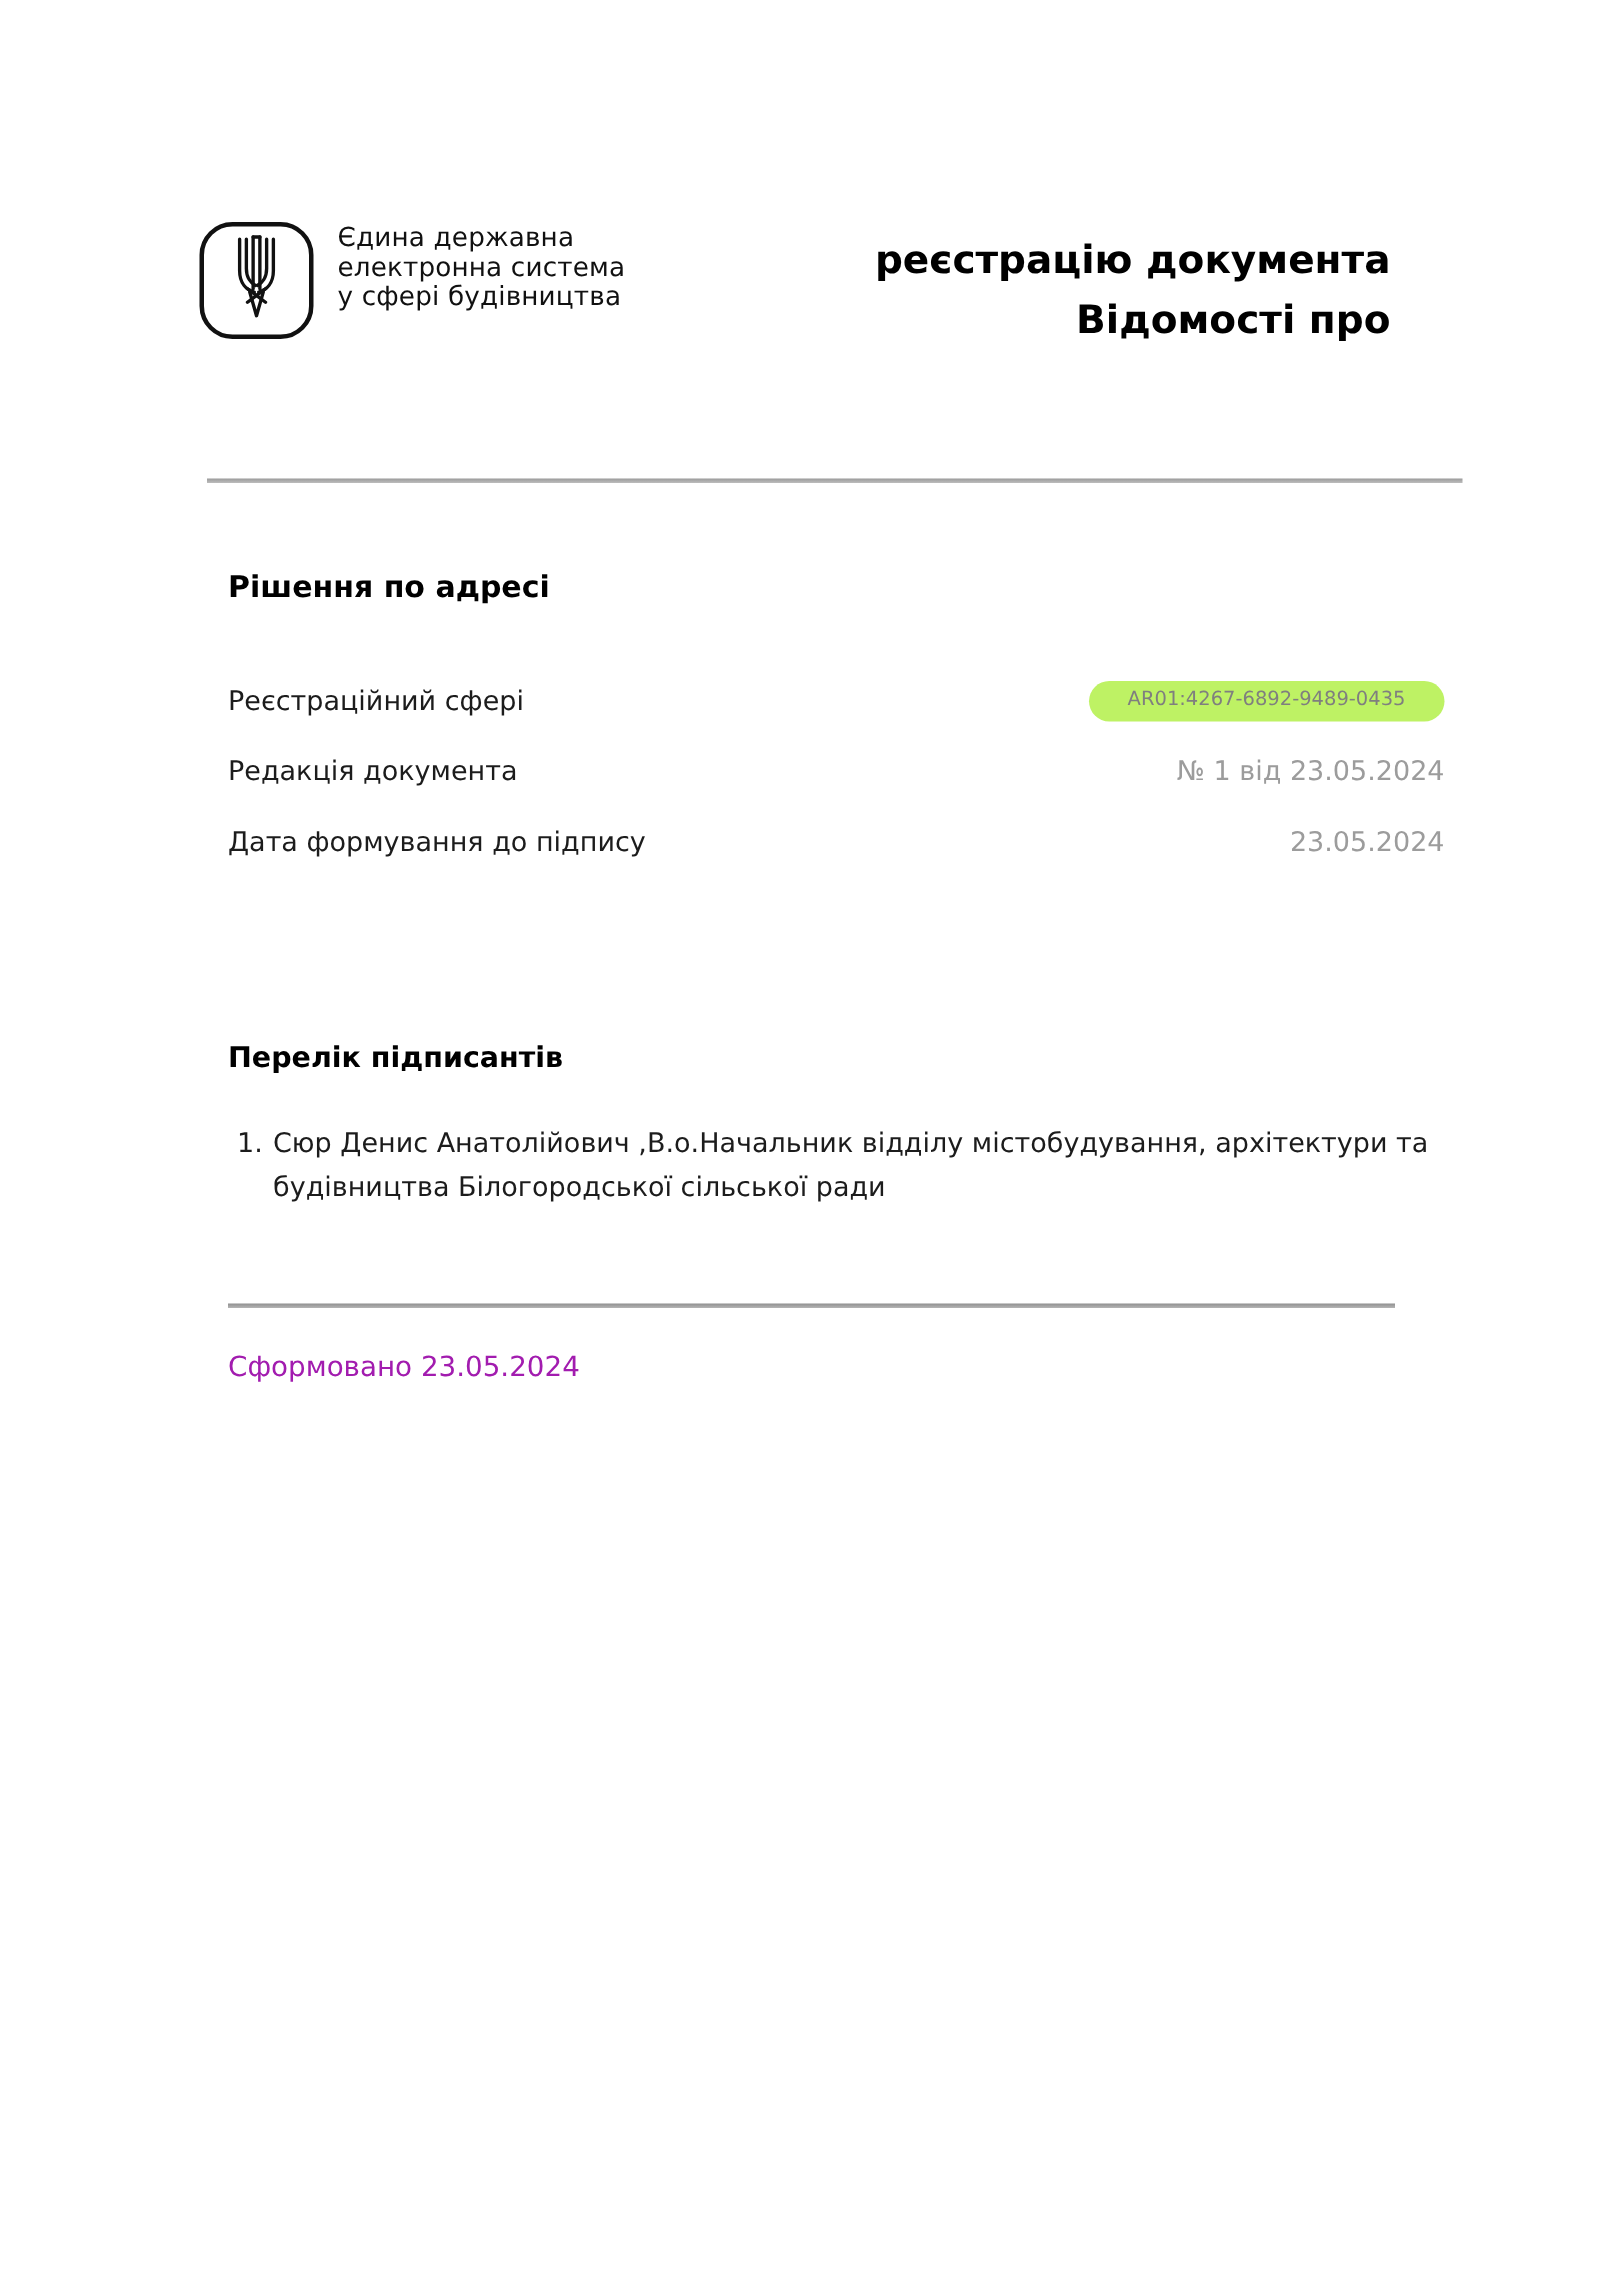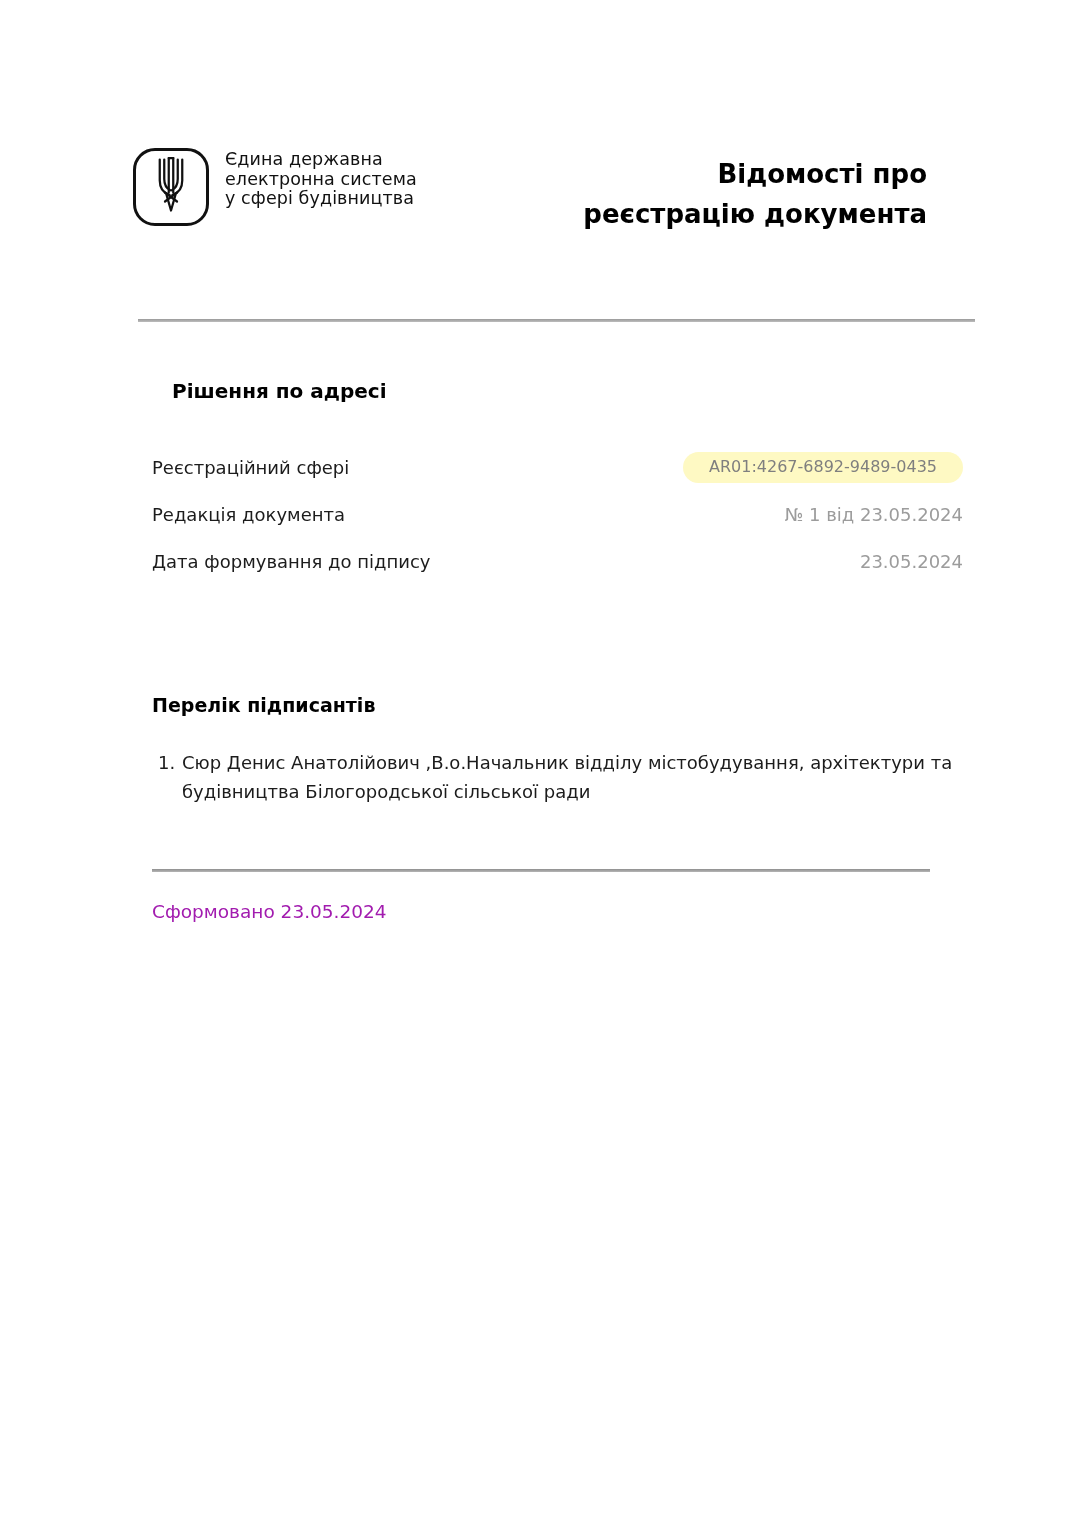--- a/index.html
+++ b/index.html
@@ -71,21 +71,20 @@
   }
 
   
   .section-title-main {
     position: absolute;
     top: 379px;
     left: 152px;
     font-weight: bold;
     font-size: 20px;
     color: #000000;
-    margin-left: 20px;
   }
   .section-title-signers {
     position: absolute;
     top: 694px;
     left: 152px;
     font-weight: bold;
     font-size: 19px;
     color: #000000;
   }
 
@@ -99,25 +98,25 @@
   .field-row {
     display: flex;
     justify-content: space-between;
     align-items: center;
     min-height: 34px;
     margin-bottom: 13px;
   }
   .field-label { font-size: 18px; color: #1c1c1c; }
   .field-value { font-size: 18px; color: #9c9c9c; text-align: right; }
   .field-value.pill {
-    background: #fef9c3;
+    background: #bef264;
     border-radius: 17px;
     padding: 5px 26px 7px 26px;
     color: #7f7f7f;
-    font-size: 16px;
+    font-size: 13px;
   }
 
   
   .signers-list {
     position: absolute;
     top: 748px;
     left: 158px;
     width: 805px;
     list-style: none;
   }
@@ -161,22 +160,22 @@
           </svg>
         </span>
       </div>
       <div class="logo-text">
         <div>Єдина державна</div>
         <div>електронна система</div>
         <div>у сфері будівництва</div>
       </div>
     </div>
     <div class="doc-title">
+      <div>реєстрацію документа</div>
       <div>Відомості про</div>
-      <div>реєстрацію документа</div>
     </div>
   </div>
 
   <div class="divider-top"></div>
 
   <div class="section-title-main">Рішення по адресі</div>
 
   <div class="fields">
     <div class="field-row">
       <span class="field-label">Реєстраційний сфері</span>

